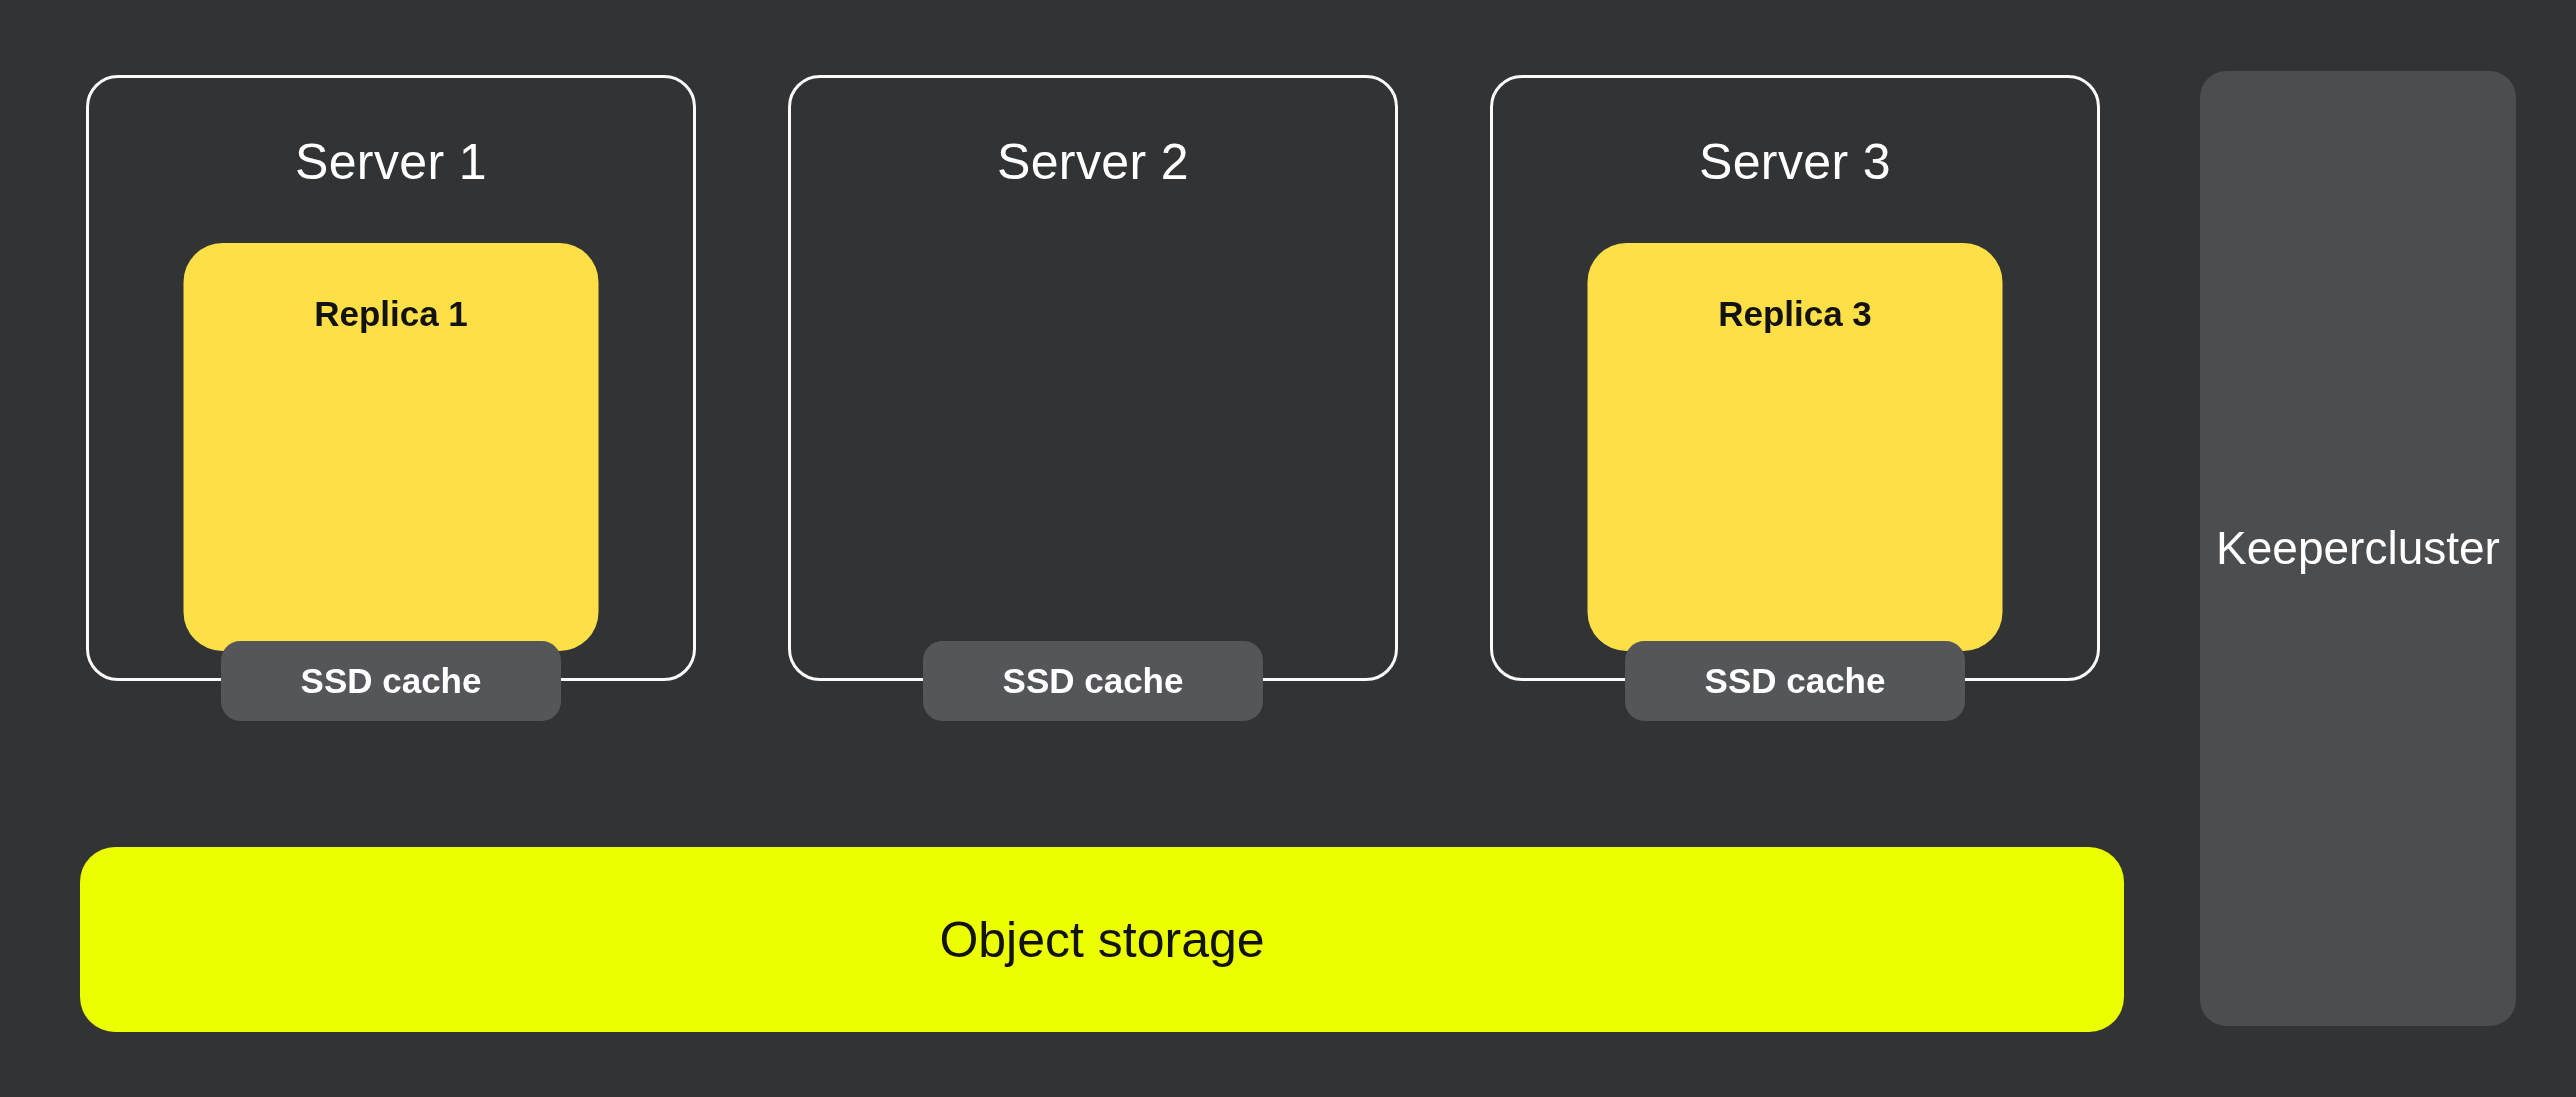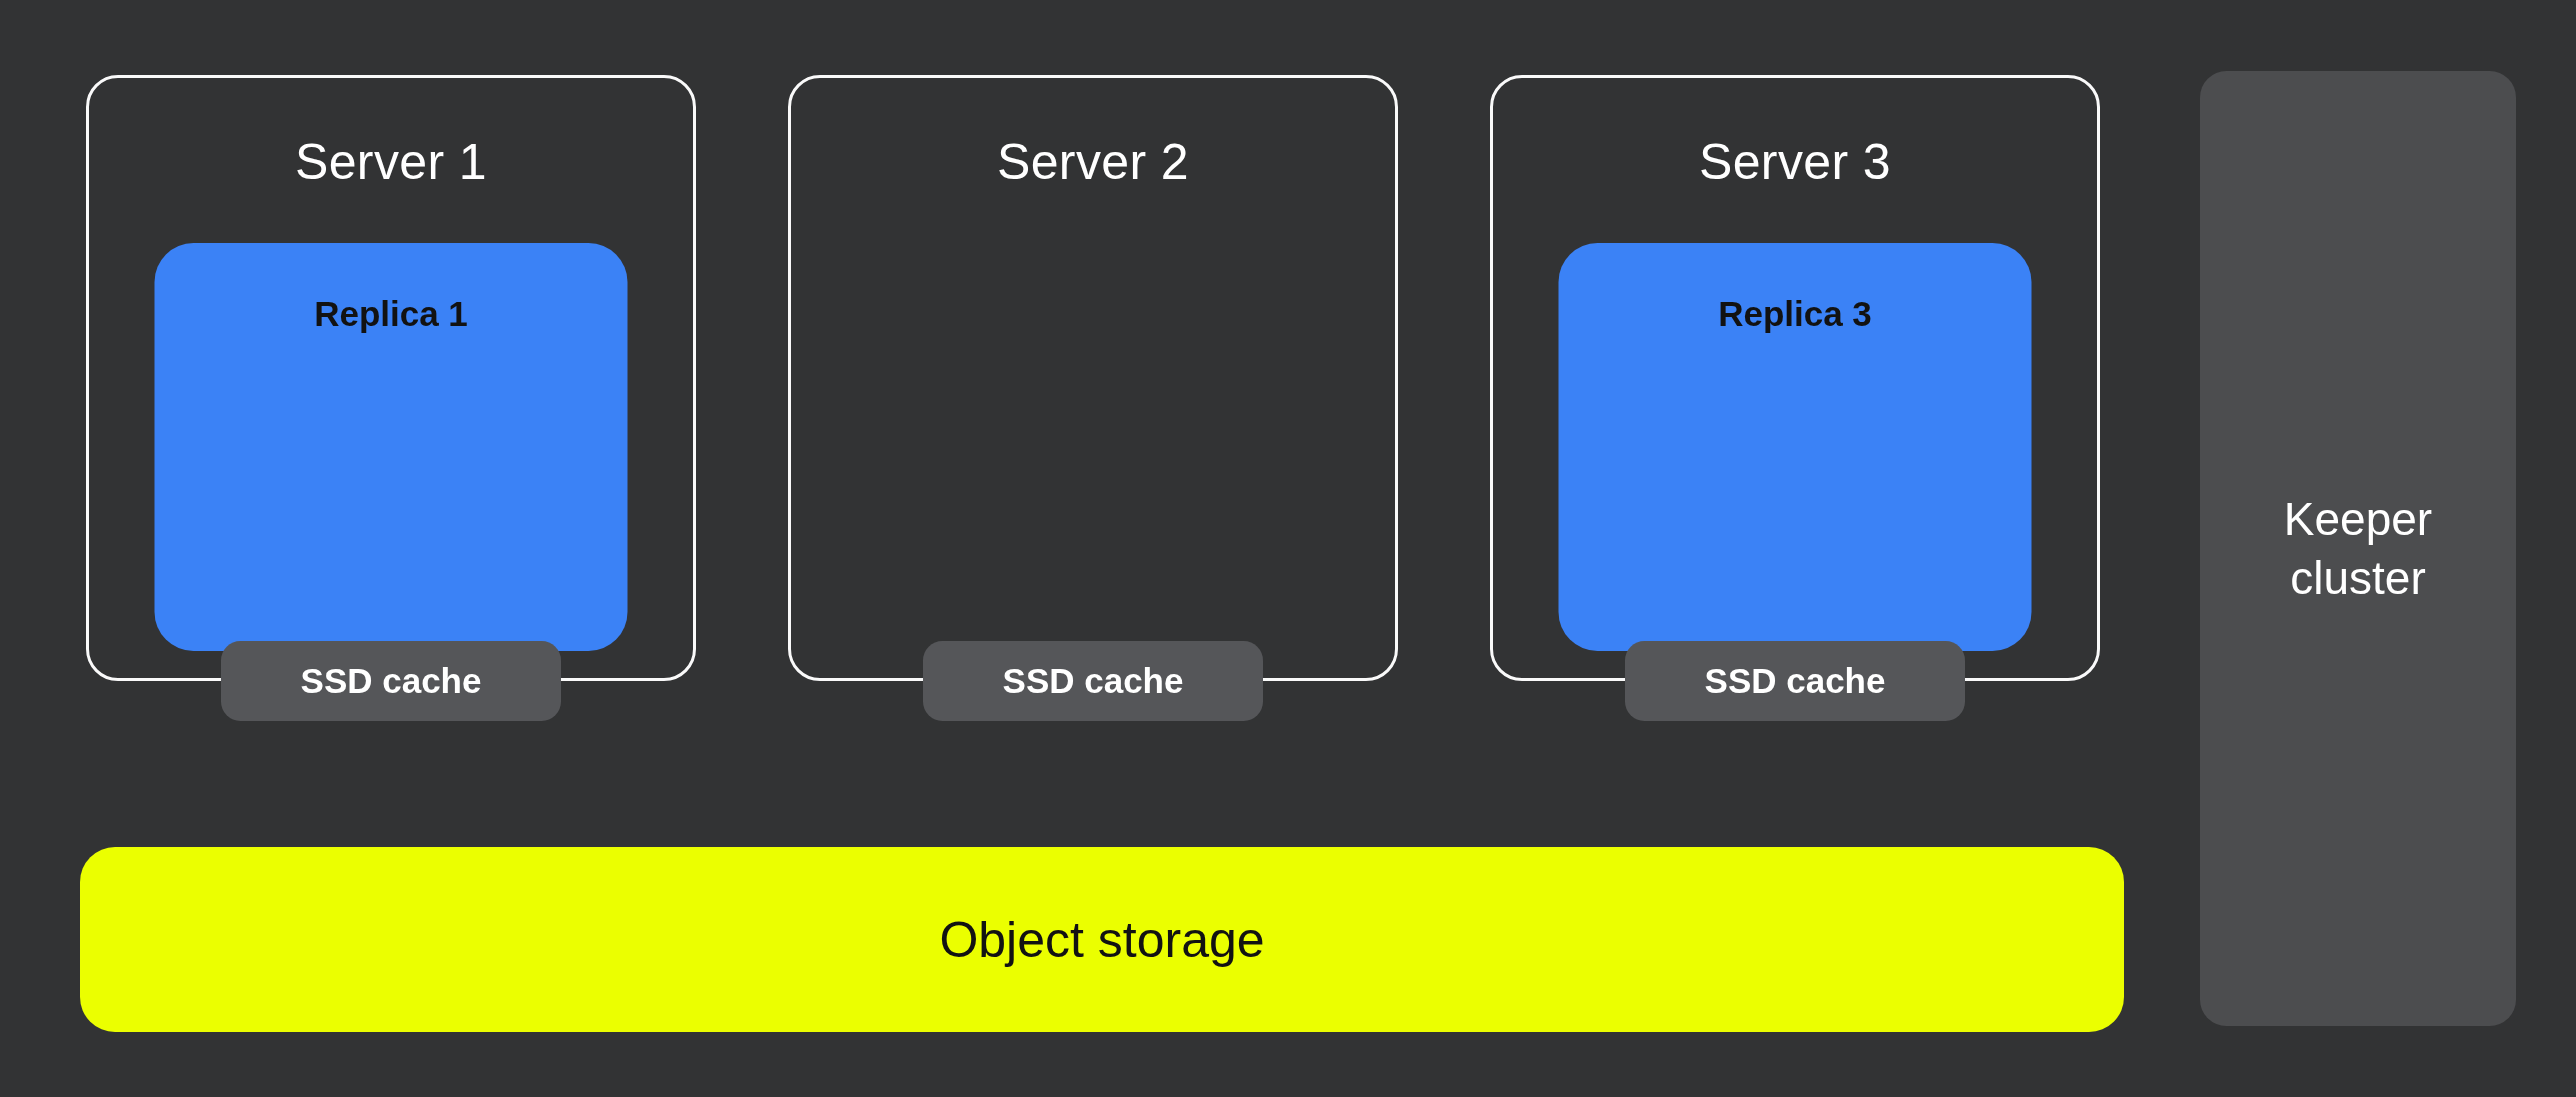--- a/index.html
+++ b/index.html
@@ -39,23 +39,23 @@
     color: #ffffff;
     font-size: 50px;
     font-weight: 500;
     letter-spacing: 0.4px;
   }
   .replica-box {
     position: absolute;
     top: 165px;
     left: 50%;
     transform: translateX(-50%);
-    width: 473px;
+    width: 415px;
     height: 408px;
-    background: #3b82f6;
+    background: #fde047;
     border-radius: 39px;
   }
   .replica-label {
     position: absolute;
     top: 51px;
     left: 0;
     width: 100%;
     text-align: center;
     color: #121212;
     font-size: 35px;
@@ -97,21 +97,21 @@
   
   .keeper-cluster {
     position: absolute;
     left: 2192px;
     top: 71px;
     width: 316px;
     height: 955px;
     background: #4c4d4f;
     border-radius: 26.5px;
     display: flex;
-    flex-direction: column;
+    flex-direction: row;
     align-items: center;
     justify-content: center;
     color: #ffffff;
     font-size: 46px;
     font-weight: 500;
     line-height: 1.28;
     text-align: center;
   }
 </style>
 </head>

